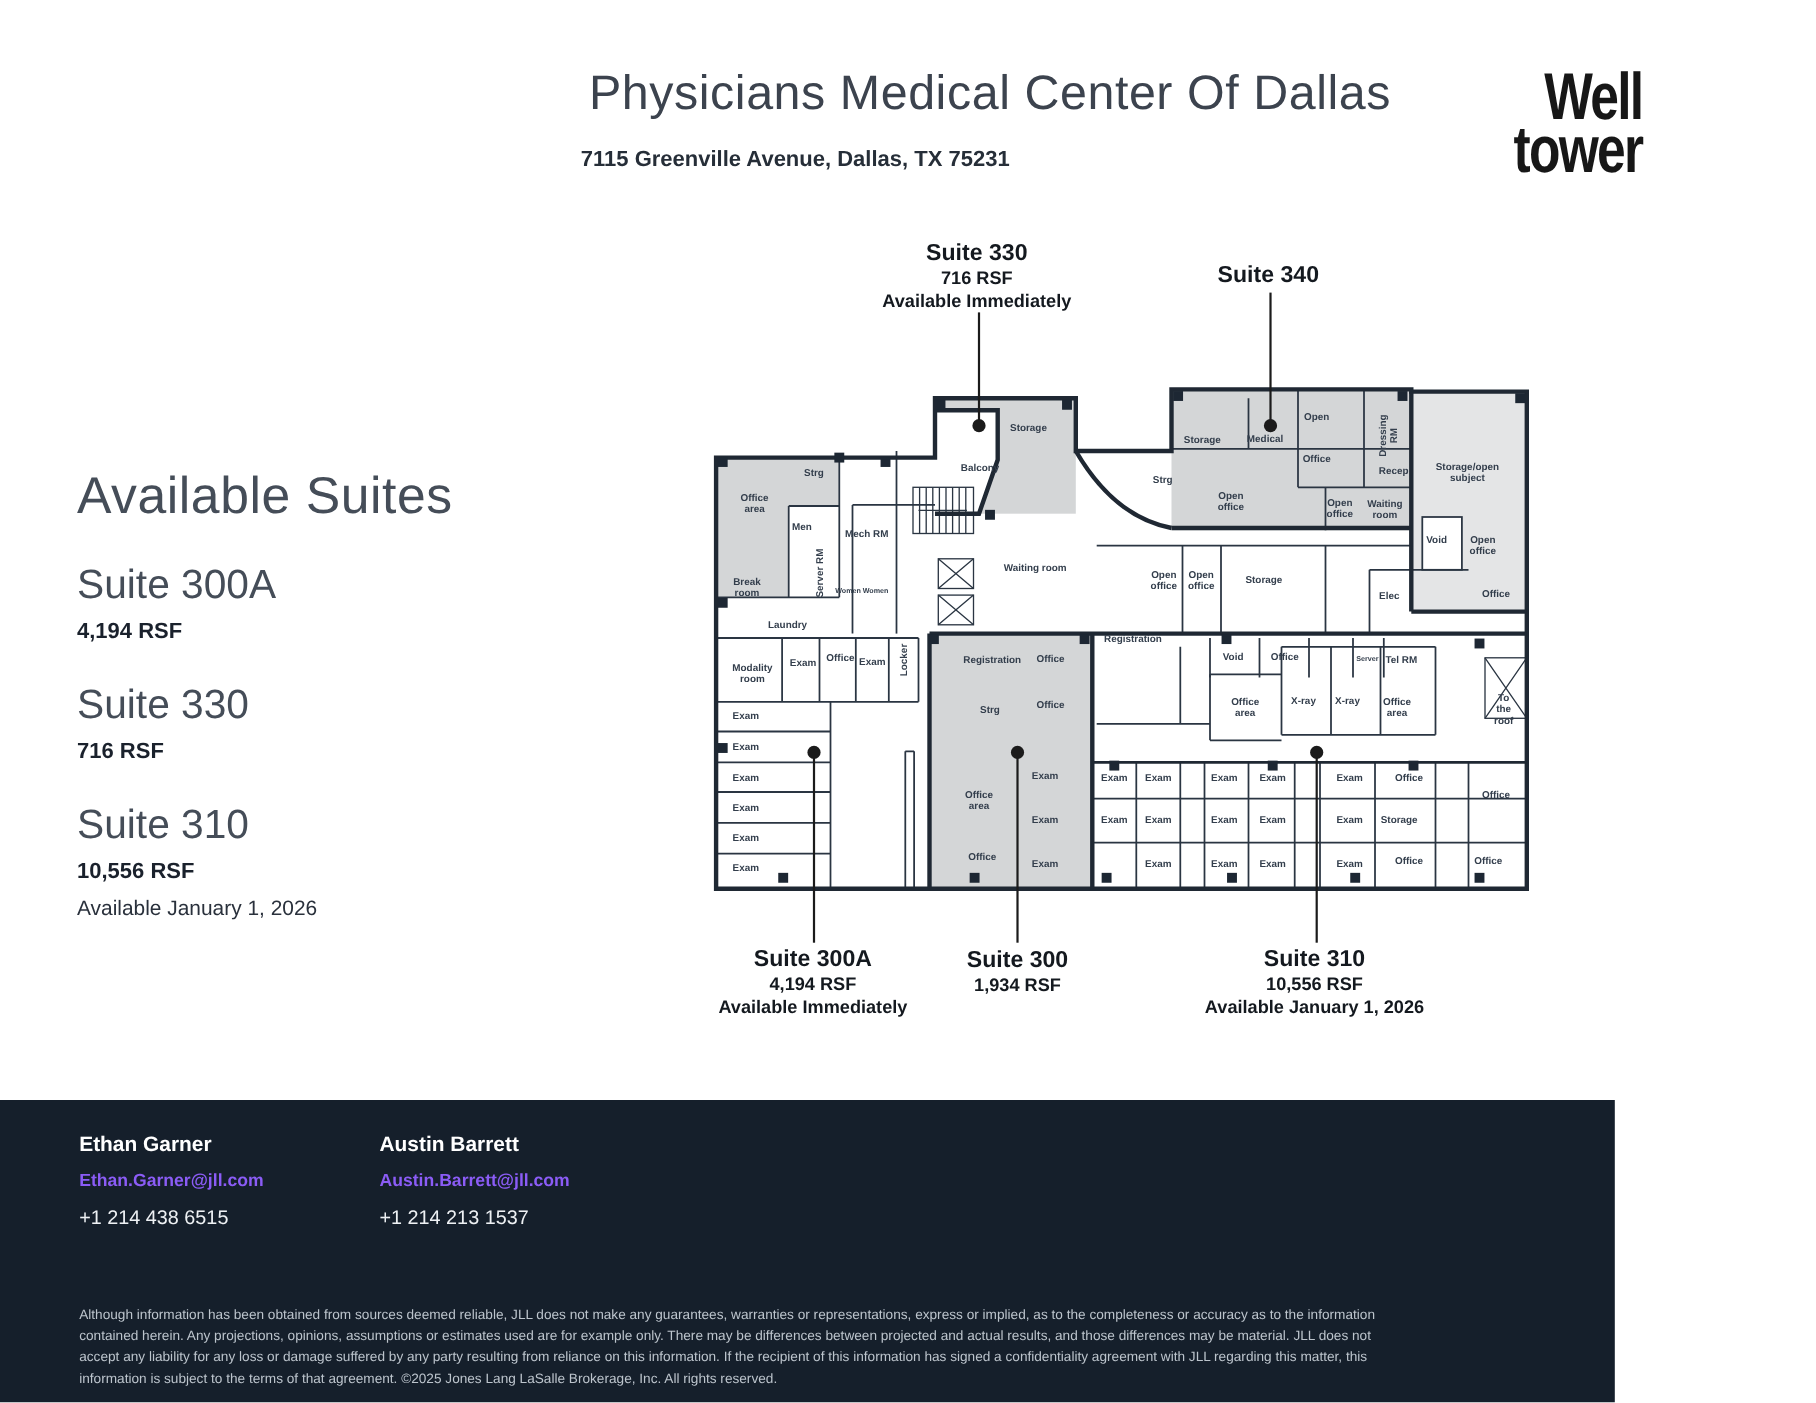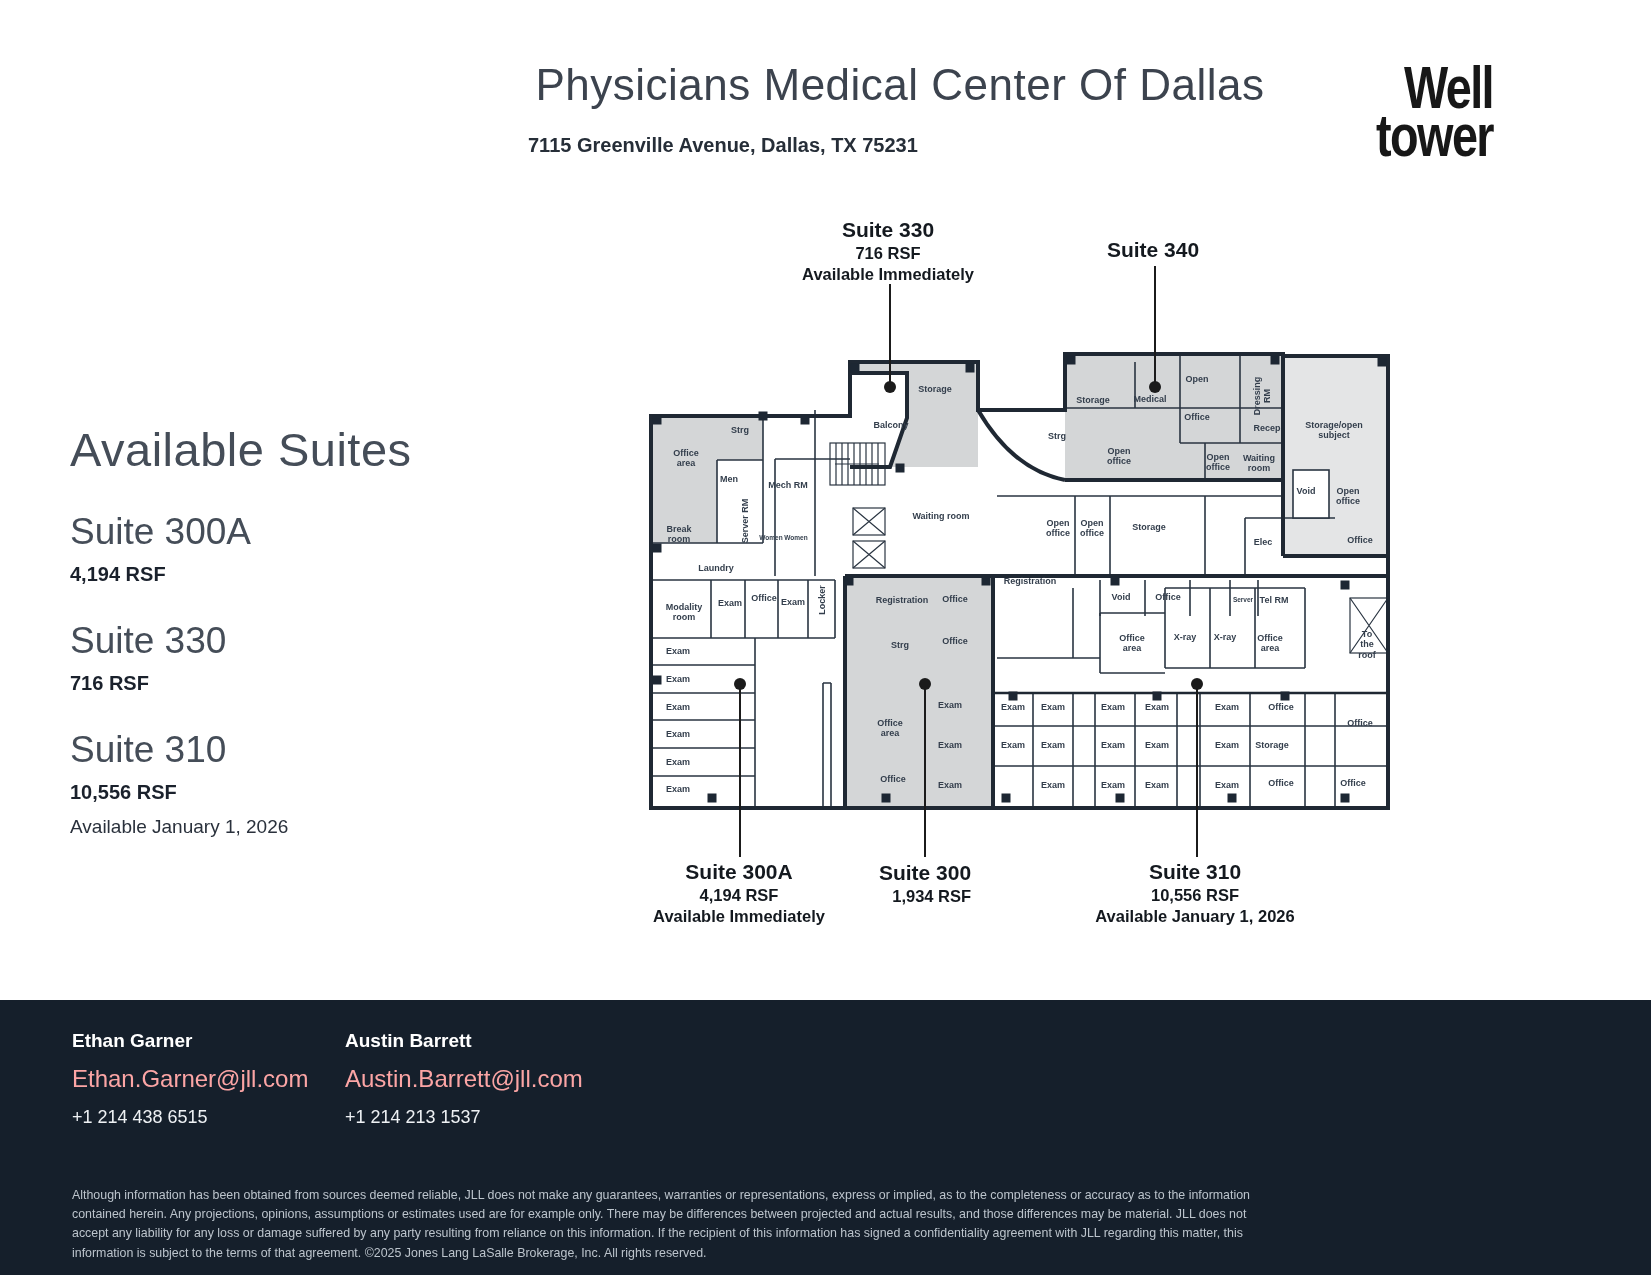--- a/index.html
+++ b/index.html
@@ -40,26 +40,26 @@
   .room.rot{transform:translate(-50%,-50%) rotate(-90deg);}
   .room.sm{font-size:6.5px;}
   .marker{position:absolute;width:9px;height:9px;background:#1d2733;transform:translate(-50%,-50%);}
   
   .callout{position:absolute;transform:translateX(-50%);text-align:center;color:#14191f;white-space:nowrap;}
   .co-line{display:block;font-size:16.5px;font-weight:700;margin-top:2px;}
   .co-title{font-size:21px;font-weight:700;margin-top:0;}
   .leader{position:absolute;width:2px;background:#1b1b1b;transform:translateX(-50%);}
   .dot{position:absolute;width:12px;height:12px;border-radius:50%;background:#1b1b1b;transform:translate(-50%,-50%);}
   
-  .footer{position:absolute;left:0;top:1000px;width:1651px;height:275px;background:#151f2b;color:#fff;}
+  .footer{position:absolute;left:0;top:1000px;width:1468px;height:275px;background:#151f2b;color:#fff;}
   .contact{position:absolute;top:30px;}
   .contact.c1{left:72px;}
   .contact.c2{left:345px;}
   .contact-name{font-size:19px;font-weight:700;color:#ffffff;}
-  .contact-email{font-size:24px;font-weight:400;color:#fca5a5;margin-top:13px;}
+  .contact-email{font-size:16px;font-weight:700;color:#8b5cf6;margin-top:13px;}
   .contact-phone{font-size:18px;font-weight:300;color:#eef1f4;margin-top:14px;}
   .disclaimer{
     position:absolute;left:72px;top:186px;width:1200px;
     font-size:12.4px;line-height:1.55;font-weight:300;color:#bcc4cc;
   }
   .jll{position:absolute;right:146px;top:70px;display:flex;align-items:center;gap:14px;}
   .jll-text{font-family:"Liberation Serif",serif;font-weight:700;font-size:70px;color:#ffffff;letter-spacing:1px;}
 </style>
 </head>
 <body>
@@ -278,21 +278,21 @@
     </div>
     <div class="leader" style="left: 1155px; top: 266px; height: 116px;"></div>
     <div class="dot" style="left: 1155px; top: 387px;"></div>
     <div class="callout" style="left: 739px; top: 860px;">
       <span class="co-line co-title">Suite 300A</span>
       <span class="co-line">4,194 RSF</span>
       <span class="co-line">Available Immediately</span>
     </div>
     <div class="leader" style="left: 740px; top: 686px; height: 171px;"></div>
     <div class="dot" style="left: 740px; top: 684px;"></div>
-    <div class="callout" style="left: 925px; top: 861px; text-align: right;">
+    <div class="callout" style="left: 925px; top: 861px;">
       <span class="co-line co-title">Suite 300</span>
       <span class="co-line">1,934 RSF</span>
     </div>
     <div class="leader" style="left: 925px; top: 686px; height: 171px;"></div>
     <div class="dot" style="left: 925px; top: 684px;"></div>
     <div class="callout" style="left: 1195px; top: 860px;">
       <span class="co-line co-title">Suite 310</span>
       <span class="co-line">10,556 RSF</span>
       <span class="co-line">Available January 1, 2026</span>
     </div>

